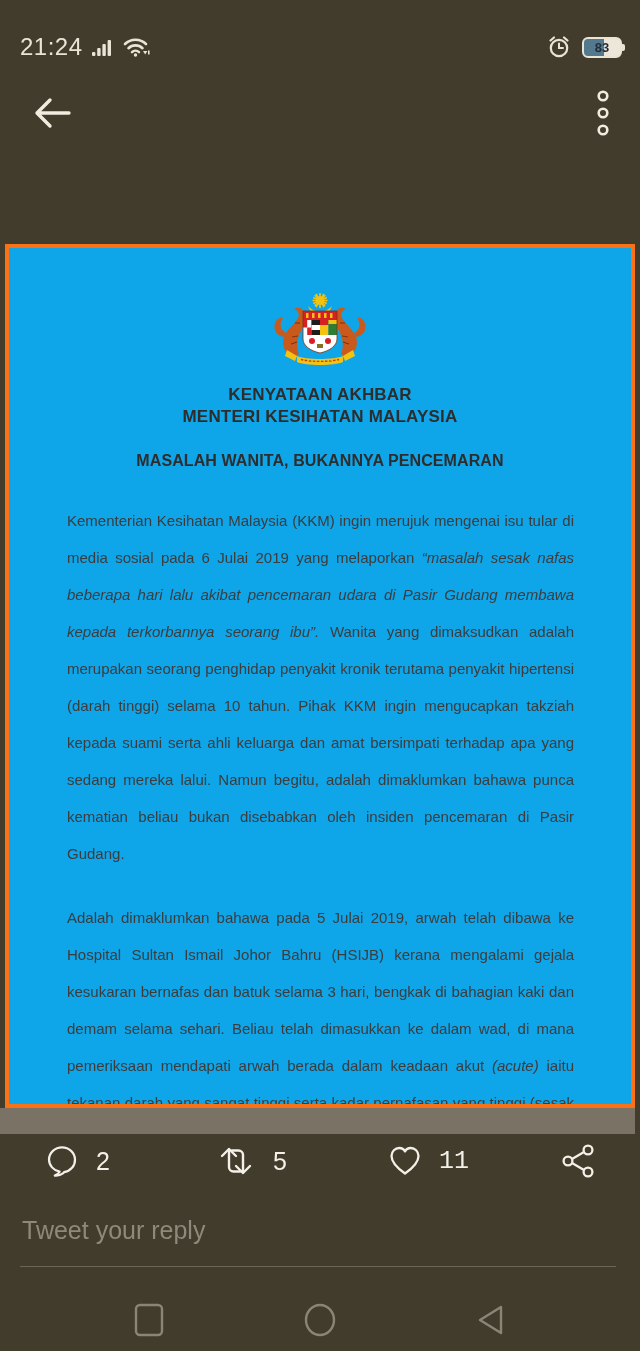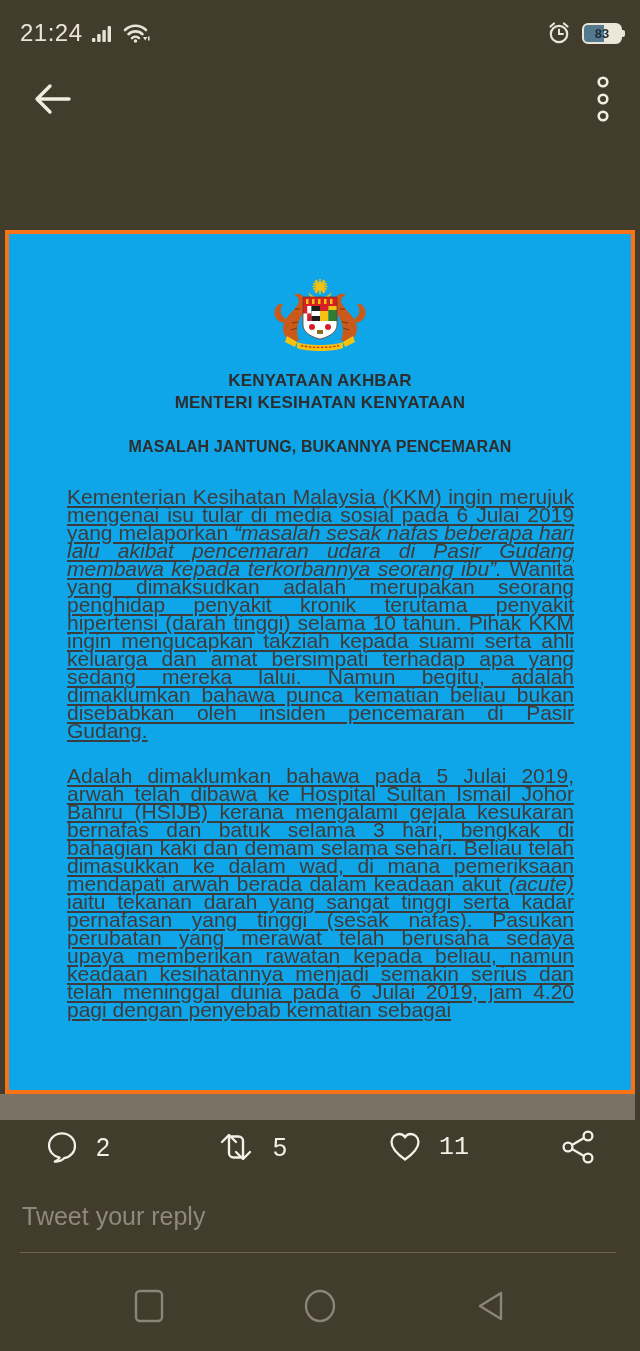--- a/index.html
+++ b/index.html
@@ -4,21 +4,21 @@
 <style>
   * { margin:0; padding:0; box-sizing:border-box; }
   html,body { width:640px; height:1351px; }
   body {
     font-family:"Liberation Sans", sans-serif;
     background:#423c2d;
     position:relative;
     overflow:hidden;
     color:#ece7d9;
   }
-  .screen { position:absolute; inset:0; }
+  .screen { position:absolute; inset:0;margin-top:14px; }
 
   
   .status-bar {
     position:absolute; top:0; left:0; right:0; height:58px;
     display:flex; align-items:center; justify-content:space-between;
     padding:8px 18px 0 20px;
   }
   .sb-left { display:flex; align-items:center; gap:9px; }
   .sb-time { font-size:24px; color:#e9e4d6; letter-spacing:0.5px; }
   .sb-right { display:flex; align-items:center; gap:10px; }
@@ -50,21 +50,21 @@
     color:#3f3f3f; overflow:hidden;
   }
   .arms { display:block; margin:44px auto 0 auto; }
   .doc-header { margin-top:16px; text-align:center; font-weight:bold; color:#2d2d2d;
     font-size:17px; line-height:22px; letter-spacing:0.2px; }
   .doc-title { margin-top:22px; text-align:center; font-weight:bold; color:#2d2d2d;
     font-size:16px; line-height:22px; letter-spacing:0.1px; }
   .doc-title div, .doc-header div { white-space:nowrap; }
   .doc-para {
     margin:30px 57px 0 58px; text-align:justify;
-    font-size:21px; line-height:18px; color:#3c3c3c;text-decoration:underline;
+    font-size:15px; line-height:37px; color:#3c3c3c;
   }
   .doc-para:last-of-type { margin-top:27px; }
   .it { font-style:italic; }
   .gray-band { position:absolute; left:-5px; top:864px; width:640px; height:26px; background:#7a7365; }
 
   
   .action-bar { position:absolute; top:1118px; left:0; right:0; height:58px; }
   .action {
     position:absolute; top:0; height:58px; display:flex; align-items:center; gap:17px;
     background:none; border:none; cursor:pointer; color:#f3f0e8;
@@ -207,25 +207,25 @@
         <g>
           <path d="M36 64 C44 68 74 68 82 64 L82 70 C74 74 44 74 36 70 Z" fill="#f4c211"></path>
           <path d="M36 64 L26 58 L24 64 L34 69 Z" fill="#f4c211"></path>
           <path d="M82 64 L92 58 L94 64 L84 69 Z" fill="#f4c211"></path>
           <path d="M40 67.5 C50 70 68 70 78 67.5" fill="none" stroke="#c43c17" stroke-width="1.3" stroke-dasharray="2.5 1.5"></path>
         </g>
       </svg>
 
       <div class="doc-header">
         <div>KENYATAAN AKHBAR</div>
-        <div>MENTERI KESIHATAN KENYATAAN</div>
+        <div>MENTERI KESIHATAN MALAYSIA</div>
       </div>
 
       <div class="doc-title">
-        <div>MASALAH JANTUNG, BUKANNYA PENCEMARAN</div>
+        <div>MASALAH WANITA, BUKANNYA PENCEMARAN</div>
       </div>
 
       <p class="doc-para"><span>Kementerian Kesihatan Malaysia (KKM) ingin merujuk mengenai isu tular di media sosial pada 6 Julai 2019 yang melaporkan </span><span class="it">“masalah sesak nafas beberapa hari lalu akibat pencemaran udara di Pasir Gudang membawa kepada terkorbannya seorang ibu”.</span><span> Wanita yang dimaksudkan adalah merupakan seorang penghidap penyakit kronik terutama penyakit hipertensi (darah tinggi) selama 10 tahun. Pihak KKM ingin mengucapkan takziah kepada suami serta ahli keluarga dan amat bersimpati terhadap apa yang sedang mereka lalui. Namun begitu, adalah dimaklumkan bahawa punca kematian beliau bukan disebabkan oleh insiden pencemaran di Pasir Gudang.</span></p>
 
       <p class="doc-para"><span>Adalah dimaklumkan bahawa pada 5 Julai 2019, arwah telah dibawa ke Hospital Sultan Ismail Johor Bahru (HSIJB) kerana mengalami gejala kesukaran bernafas dan batuk selama 3 hari, bengkak di bahagian kaki dan demam selama sehari. Beliau telah dimasukkan ke dalam wad, di mana pemeriksaan mendapati arwah berada dalam keadaan akut </span><span class="it">(acute)</span><span> iaitu tekanan darah yang sangat tinggi serta kadar pernafasan yang tinggi (sesak nafas). Pasukan perubatan yang merawat telah berusaha sedaya upaya memberikan rawatan kepada beliau, namun keadaan kesihatannya menjadi semakin serius dan telah meninggal dunia pada 6 Julai 2019, jam 4.20 pagi dengan penyebab kematian sebagai </span></p>
 
     </div>
     <div class="gray-band"></div>
   </div>
 

